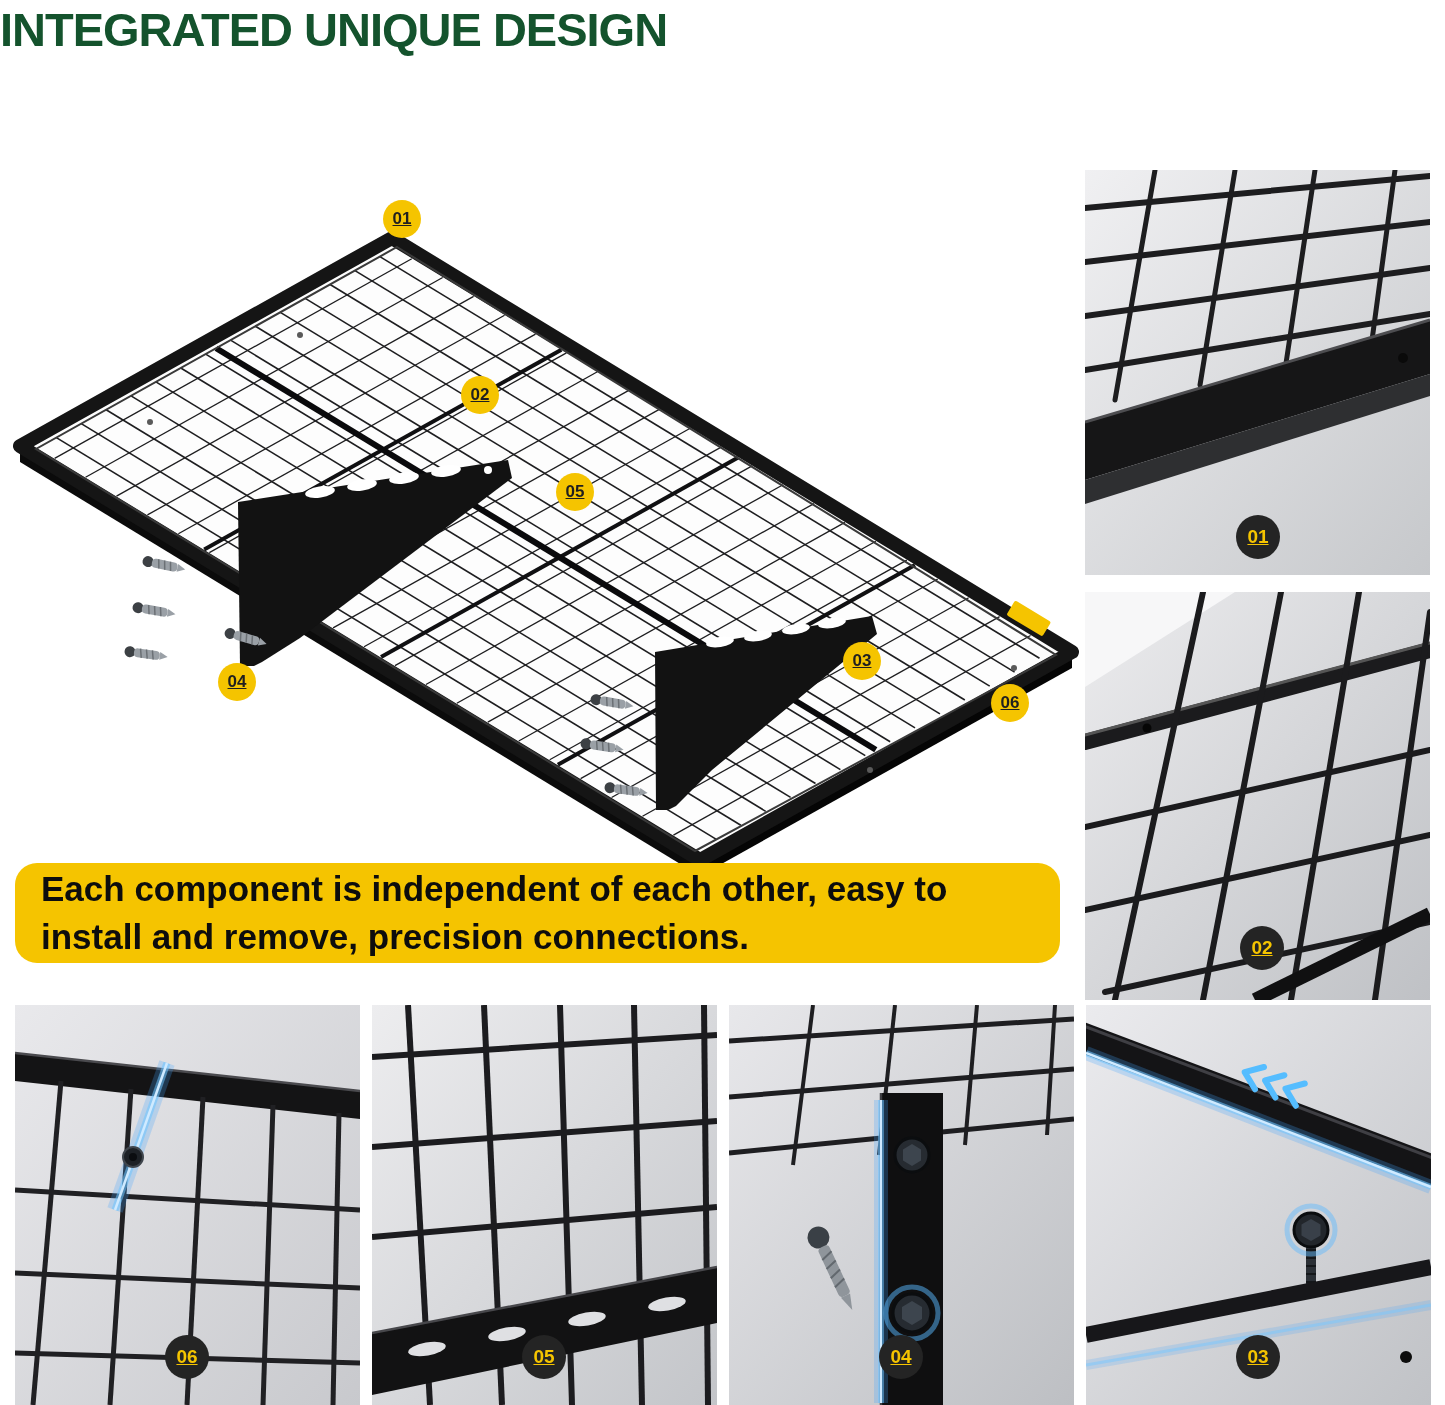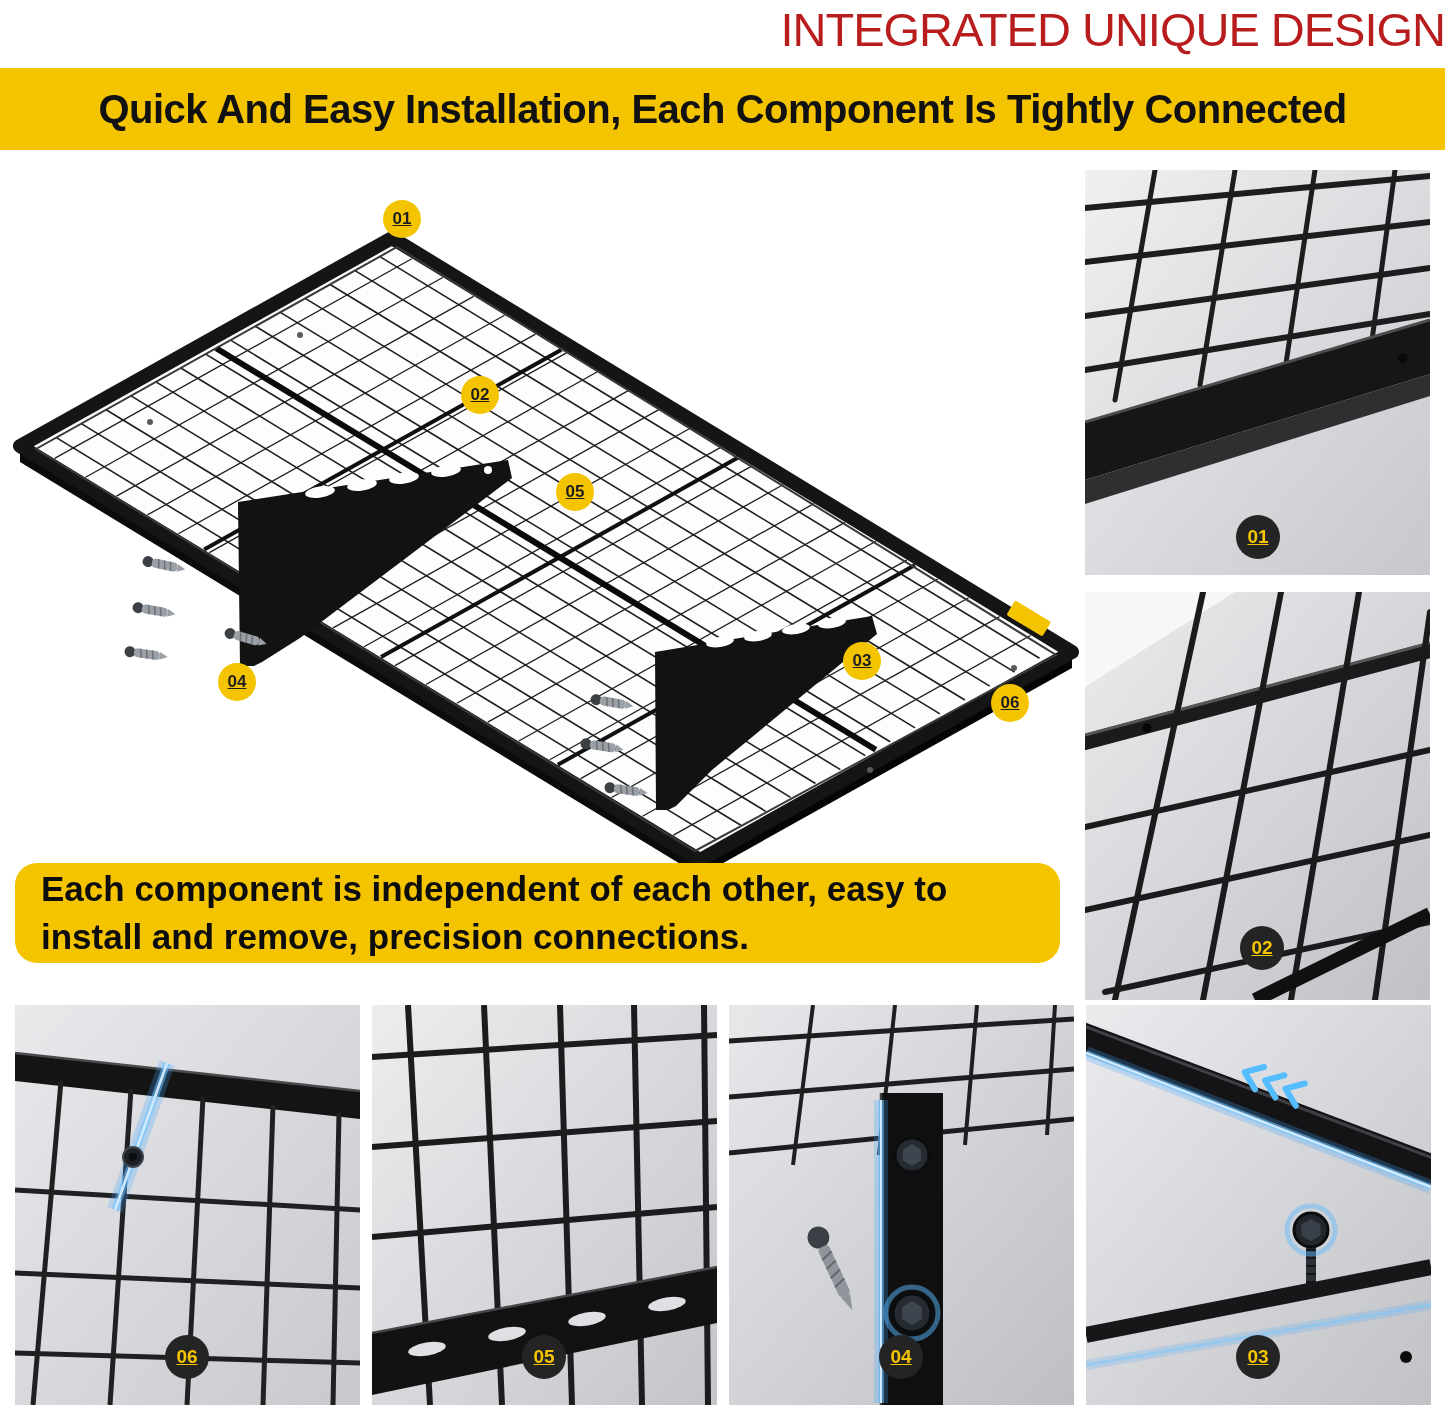--- a/index.html
+++ b/index.html
@@ -1,19 +1,19 @@
 <!DOCTYPE html>
 <html><head>
 <meta charset="utf-8">
 <style>
   html,body{margin:0;padding:0;background:#fff;}
   .page{position:relative;width:1445px;height:1405px;background:#ffffff;overflow:hidden;
         font-family:"Liberation Sans",sans-serif;}
-  .title{position:absolute;left:0;top:2px;width:100%;text-align:right;
-         font-size:47px;font-weight:400;letter-spacing:-1px;color:#b91c1c;}
+  .title{position:absolute;left:0;top:2px;width:100%;text-align:left;
+         font-size:47px;font-weight:700;letter-spacing:-1px;color:#14532d;}
   .banner{position:absolute;left:0;top:68px;width:100%;height:82px;background:#F5C400;
           display:flex;align-items:center;justify-content:center;
           font-size:40px;font-weight:700;color:#111;letter-spacing:-0.5px;}
   .photo{position:absolute;overflow:hidden;}
   .main-photo{left:0;top:160px;width:1080px;height:705px;}
   .side-photo-1{left:1085px;top:170px;width:345px;height:405px;}
   .side-photo-2{left:1085px;top:592px;width:345px;height:408px;}
   .tile{top:1005px;width:345px;height:400px;}
   .tile-1{left:15px;} .tile-2{left:372px;} .tile-3{left:729px;} .tile-4{left:1086px;}
   .info-box{position:absolute;left:15px;top:863px;width:1045px;height:100px;background:#F5C400;
@@ -25,23 +25,20 @@
   .badge-dark{width:44px;height:44px;background:#242424;color:#F5C400;font-size:19px;}
   svg{display:block;}
 </style>
 </head>
 <body>
 
 <div class="page">
 
   <div class="title">INTEGRATED UNIQUE DESIGN</div>
 
-  <div class="banner">
-    <span>Quick And Easy Installation, Each Component Is Tightly Connected</span>
-  </div>
 
   <div class="photo main-photo">
     <svg width="1080" height="705" viewBox="0 0 1080 705">
 
       <polygon points="20,286 700,700 700,716 20,302" fill="#0b0b0b"></polygon>
       <polygon points="1072,492 700,700 700,716 1072,508" fill="#050505"></polygon>
 
       <polygon points="392,78 1072,492 700,700 20,286" fill="#fdfdfd"></polygon>
 
       <g id="mesh" transform="matrix(680,414,-372,208,392,78)">

